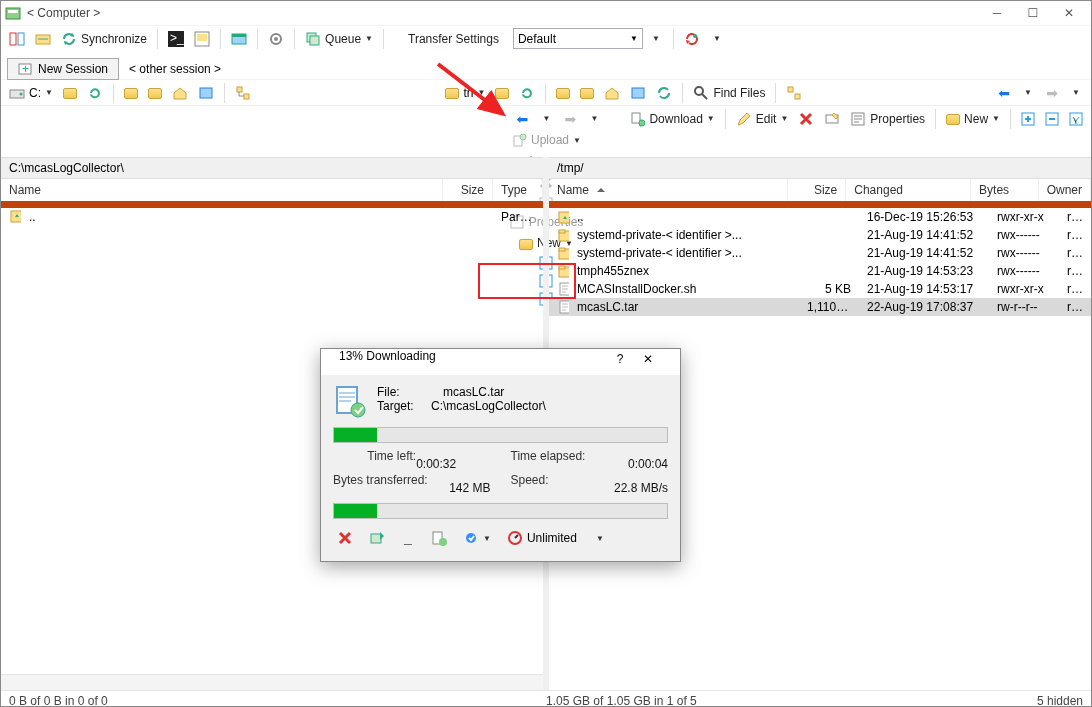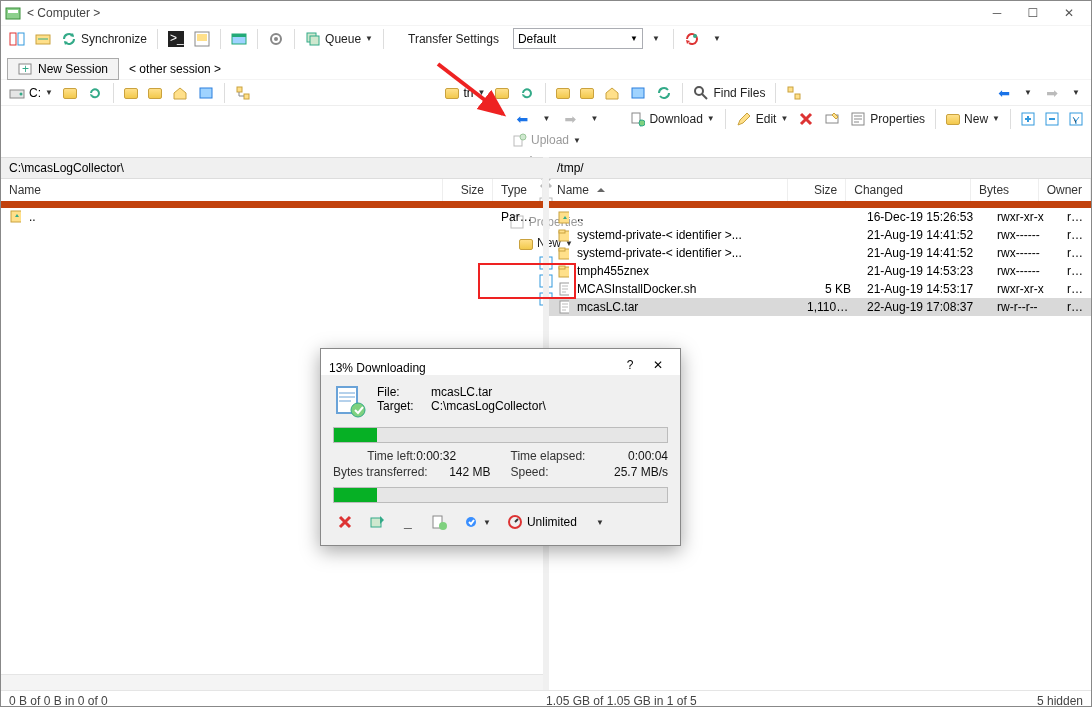--- a/index.html
+++ b/index.html
@@ -54,30 +54,30 @@
 .statusbar .sp { flex: 1; }
 
 
 .arrow-ann { position: absolute; left: 432px; top: 58px; pointer-events: none; }
 
 
 .highlight-box { position: absolute; border: 2px solid #e22; pointer-events: none; }
 
 
 .dialog { position: absolute; left: 319px; top: 347px; width: 361px; background: #f0f0f0; border: 1px solid #888; box-shadow: 0 5px 18px rgba(0,0,0,.35); }
-.dialog .dtitle { height: 26px; display: flex; align-items: flex-end; padding: 0 8px; background: #fff; }
+.dialog .dtitle { height: 26px; display: flex; align-items: flex-start; padding: 0 18px; background: #fff; }
 .dialog .dtitle .sp { flex: 1; }
 .dialog .dtitle .dbtn { width: 28px; height: 20px; display: flex; align-items: center; justify-content: center; }
 .dialog .dbody { padding: 10px 12px 12px 12px; }
 .dinfo { display: flex; gap: 10px; }
 .progress { height: 16px; background: #e6e6e6; border: 1px solid #bcbcbc; position: relative; margin: 8px 0 6px 0; }
 .progress .bar { position: absolute; left: 0; top: 0; bottom: 0; background: #06b025; }
 .stats { display: flex; gap: 20px; justify-content: space-between; margin: 2px 0; }
 .stats .k { color: #333; }
-.stats .v { color: #111; }
+.stats .v { color: #111; margin-top: 8px; }
 .dtools { display: flex; align-items: center; gap: 8px; margin-top: 8px; }
 
 
 svg { display: block; }
 
 .col-sort::after { content: ""; border: 4px solid transparent; border-bottom-color: #666; margin-left: 4px; display: inline-block; transform: translateY(-2px); }
 
 
 .pane-tb { height: 26px; display: flex; align-items: center; padding: 0 4px; gap: 2px; flex-direction: column; }
 
@@ -607,21 +607,21 @@
     <div class="dinfo">
       <span>
         <svg width="34" height="34">
             <rect x="4" y="2" width="20" height="26" fill="#fff" stroke="#6aa3d8" stroke-width="2"></rect>
             <path d="M6 8h16M6 12h16M6 16h12" stroke="#6aa3d8"></path>
             <circle cx="25" cy="25" r="7" fill="#7fd17f" stroke="#3a8"></circle>
             <path d="M22 25l3 3 5-6" fill="none" stroke="#fff" stroke-width="2"></path>
           </svg>
       </span>
       <div style="flex:1">
-        <div style="display:flex;gap:10px">
+        <div style="display:flex;gap:22px">
             <span style="width:44px">File:</span>
             <span>mcasLC.tar</span>
           </div>
         <div style="display:flex;gap:10px">
             <span style="width:44px">Target:</span>
             <span>C:\mcasLogCollector\</span>
           </div>
       </div>
     </div>
     <div class="progress">
@@ -637,21 +637,21 @@
           <span class="v">0:00:04</span>
         </div>
     </div>
     <div class="stats">
       <div style="flex:1;display:flex;justify-content:space-between">
           <span class="k">Bytes transferred:</span>
           <span class="v">142 MB</span>
         </div>
       <div style="flex:1;display:flex;justify-content:space-between">
           <span class="k">Speed:</span>
-          <span class="v">25.7 MB/s</span>
+          <span class="v">22.8 MB/s</span>
         </div>
     </div>
     <div class="progress">
         <div class="bar" style="width:13%"></div>
       </div>
     <div class="dtools">
       <span class="tbtn">
           <svg width="16" height="16">
             <path d="M3 3l10 10M13 3L3 13" stroke="#d33" stroke-width="3"></path>
           </svg>

